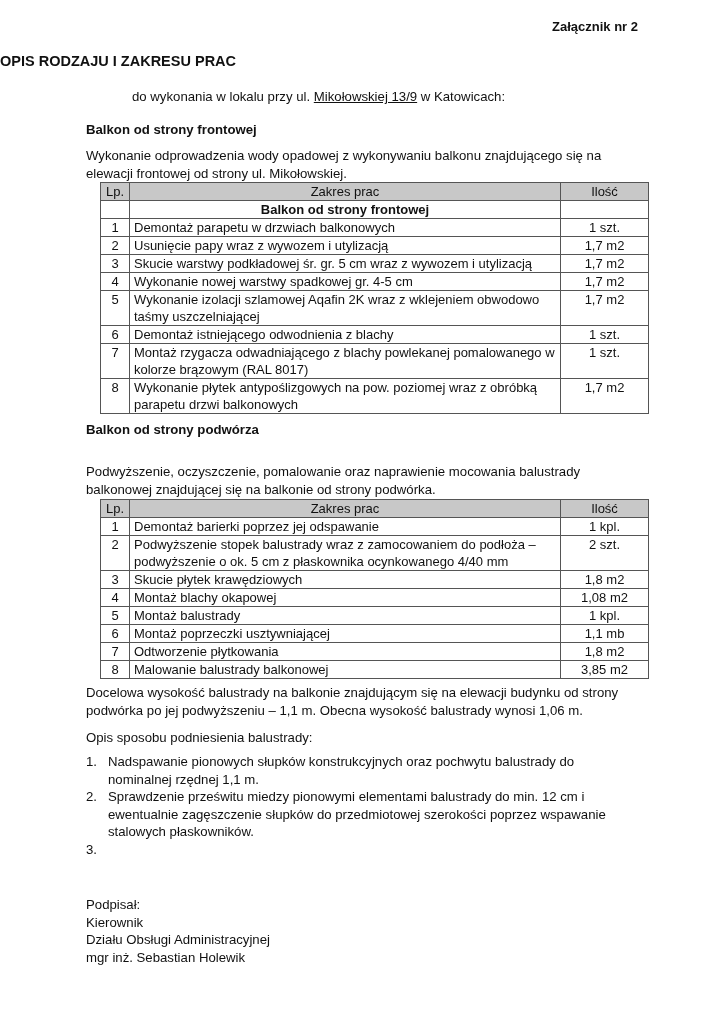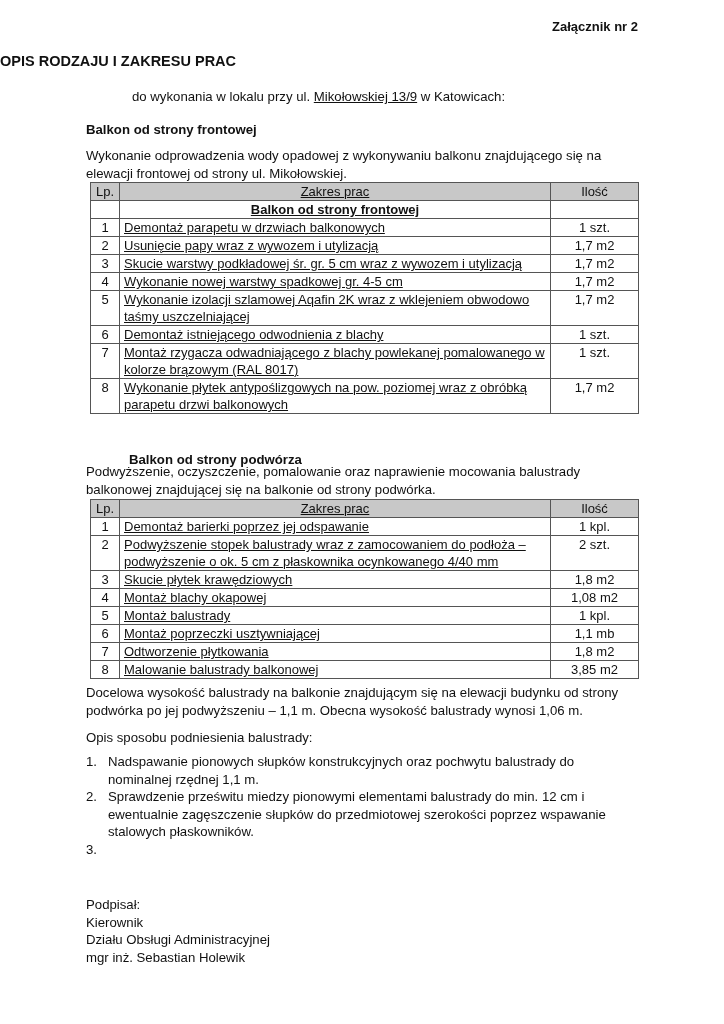--- a/index.html
+++ b/index.html
@@ -13,34 +13,34 @@
     }
     .title {
       position: absolute; top: 53px; left: 0; width: 696px; text-align: left;
       font-weight: bold; font-size: 14.5px;
     }
     .block { position: absolute; left: 86px; width: 548px; line-height: 17.5px; }
     .intro { top: 88px; margin-left: 46px; }
     .intro u { text-decoration: underline; }
     .h1 { top: 121px; font-weight: bold; }
     .desc1 { top: 147px; }
-    .h2 { top: 451px; font-weight: bold; margin-left: 43px; }
+    .h2 { top: 421px; font-weight: bold; }
     .desc2 { top: 463px; }
 
     table.works {
-      position: absolute; left: 90px; width: 549px;
+      position: absolute; left: 100px; width: 549px;
       border-collapse: collapse; font-size: 13px;
     }
     table.works td, table.works th {
       border: 1px solid #555; padding: 0 4px; line-height: 17px; vertical-align: top;
       font-weight: normal;
     }
     table.works th { background: #c8c8c8; }
     table.works .c-lp { width: 20px; text-align: center; }
-    table.works .c-scope { width: 422px; text-align: left; text-decoration: underline; }
+    table.works .c-scope { width: 422px; text-align: left; }
     table.works .c-qty { width: 79px; text-align: center; margin-top: 12px; }
     table.works th.c-scope { text-align: center; }
     table.works tr.section td { font-weight: bold; text-align: center; }
     .t1 { top: 182px; }
     .t2 { top: 499px; }
 
     .note { top: 684px; }
     .method-label { top: 729px; }
     ol.method {
       position: absolute; left: 86px; top: 753px; width: 548px;

